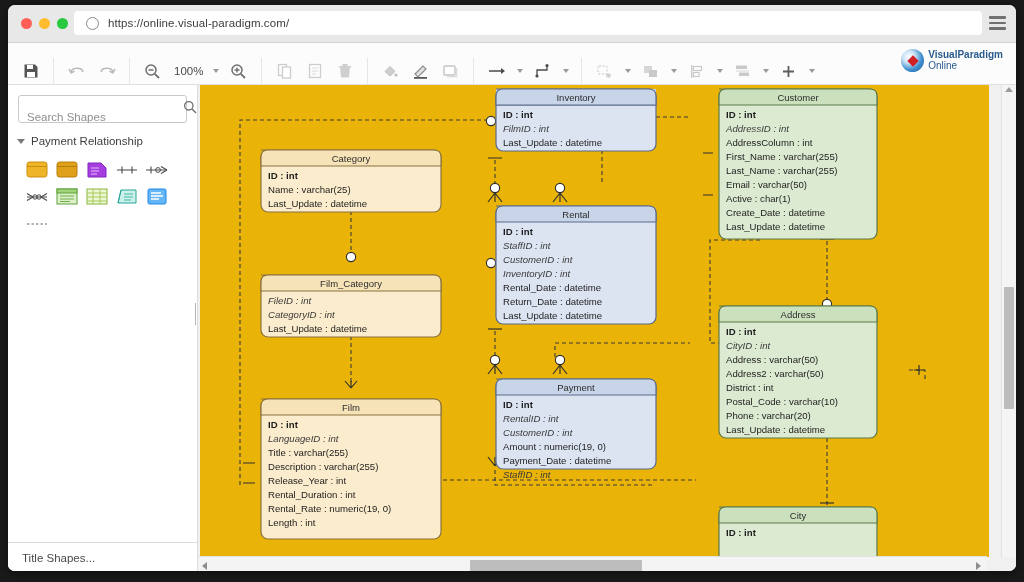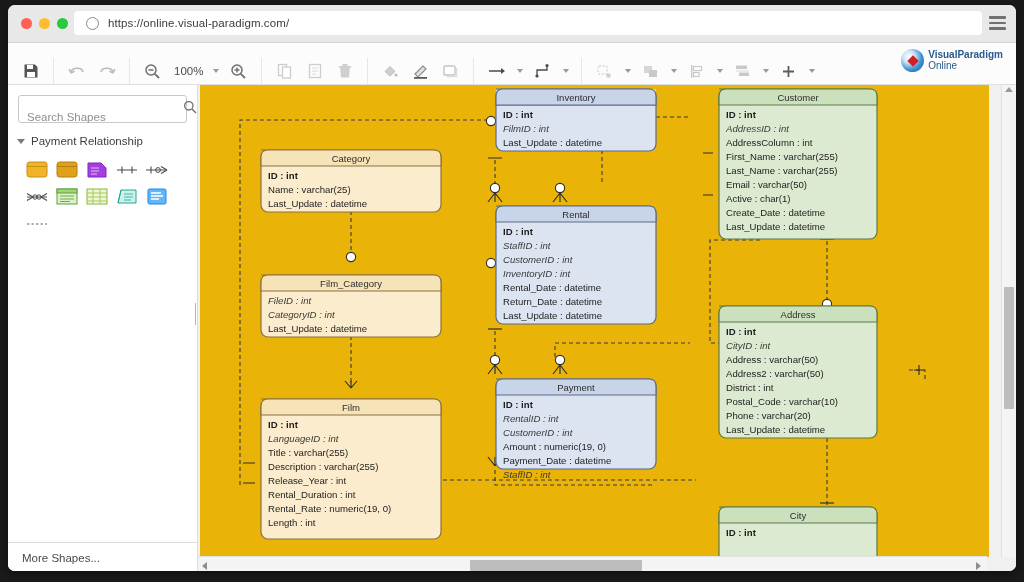--- a/index.html
+++ b/index.html
@@ -358,21 +358,21 @@
             </svg>
         </div>
       </div>
 
       <div class="sbhandle">
           <i></i>
           <i></i>
         </div>
 
       <div class="moreshapes">
-        <span>More Shapes...</span>
+        <span>Title Shapes...</span>
       </div>
     </div>
 
     <div class="canvaswrap">
       <div class="canvas">
         <svg width="789" height="472" viewBox="0 0 789 472">
 
           <g stroke="#3a3a3a" stroke-width="1.1" fill="none" stroke-dasharray="4 3">
 
             <path d="M40 400 L40 35 L290 35"></path>

